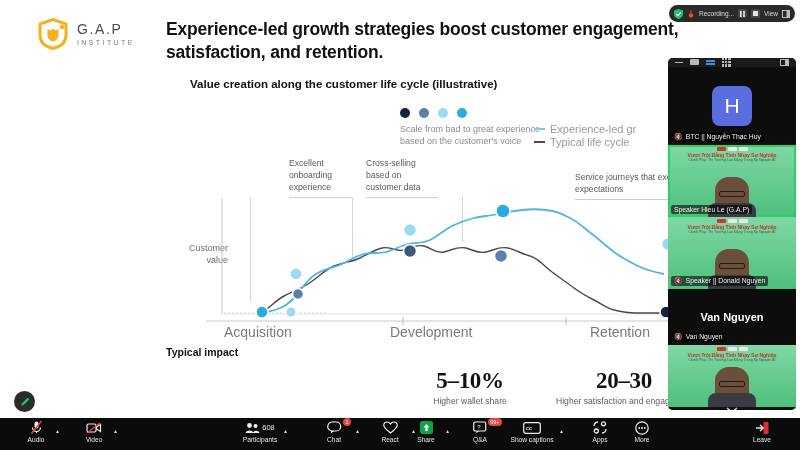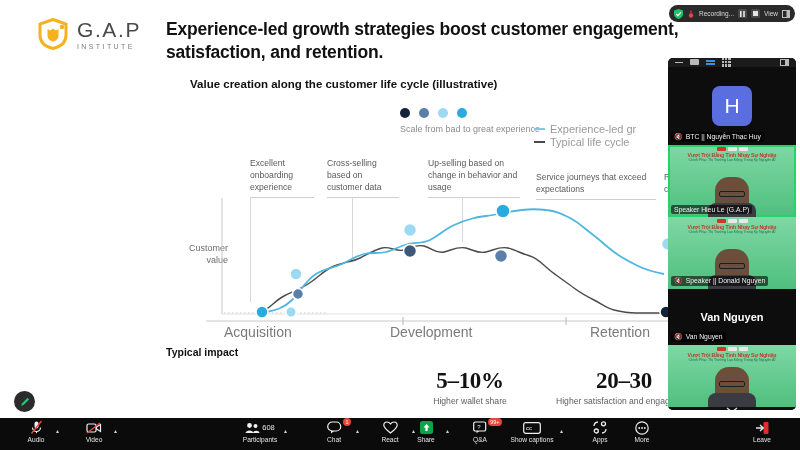--- a/index.html
+++ b/index.html
@@ -14,21 +14,21 @@
   #slide {
     position:absolute; left:0; top:0; width:800px; height:418px;
     background:#ffffff; overflow:hidden;
   }
 
   
   #logo-block { position:absolute; left:38px; top:18px; display:flex; align-items:center; gap:9px; }
   .shield { width:30px; height:32px; position:relative; }
   .shield svg { display:block; }
   .logo-text { line-height:1; }
-  .logo-gap { font-size:21px; letter-spacing:1.6px; color:#4a4a4a; font-weight:400; }
+  .logo-gap { font-size:14px; letter-spacing:1.6px; color:#4a4a4a; font-weight:400; }
   .logo-inst { font-size:7px; letter-spacing:2.4px; color:#7c7c7c; margin-top:3px; }
 
   
   #headline {
     position:absolute; left:166px; top:18px; width:575px;
     font-size:17.5px; font-weight:700; color:#111; line-height:1.33;
     letter-spacing:-0.2px;
   }
   #subhead {
     position:absolute; left:166px; top:78px;
@@ -43,20 +43,21 @@
 
   
   #series-legend { position:absolute; left:534px; top:122px; font-size:11px; color:#9a9a9a; }
   .leg-row { display:flex; align-items:center; gap:5px; height:13px; }
   .leg-line { width:11px; height:2px; display:block; }
 
   
   .callout {
     position:absolute; font-size:8.6px; color:#5a5a5a; line-height:1.38;
     padding-bottom:4px;
+    margin-left:39px;
   }
   .callout .rule {
     position:absolute; left:0; right:0; bottom:0; height:1px; background:#cfcfcf;
   }
   .tick-v { position:absolute; width:1px; background:#d7d7d7; }
 
   
   #chart { position:absolute; left:166px; top:196px; width:510px; height:140px; }
   #chart svg { display:block; }
   #ylabel {
@@ -155,20 +156,21 @@
   <div id="subhead">Value creation along the customer life cycle (illustrative)</div>
 
   <div id="scale-legend">
     <div class="dots">
       <span class="dot" style="background:#14223a"></span>
       <span class="dot" style="background:#5b7fa6"></span>
       <span class="dot" style="background:#9ed9f2"></span>
       <span class="dot" style="background:#29abe2"></span>
     </div>
     <div class="cap">Scale from bad to great experience</div>
+    <div class="cap">based on the customer's voice</div>
   </div>
 
   <div id="series-legend">
     <div class="leg-row">
       <span class="leg-line" style="background:#7ecbe8"></span>
       <span>Experience-led gr</span>
     </div>
     <div class="leg-row">
       <span class="leg-line" style="background:#4a4a4a"></span>
       <span>Typical life cycle</span>
@@ -180,24 +182,20 @@
     <span class="rule"></span>
   </div>
   <div class="tick-v" style="left:250px; top:197px; height:105px;"></div>
 
   <div class="callout" style="left:327px; top:158px; width:72px;">
     <span>Cross-selling based on customer data</span>
     <span class="rule"></span>
   </div>
   <div class="tick-v" style="left:352px; top:197px; height:62px;"></div>
 
-  <div class="callout" style="left:428px; top:158px; width:92px;">
-    <span>Up-selling based on change in behavior and usage</span>
-    <span class="rule"></span>
-  </div>
   <div class="tick-v" style="left:462px; top:197px; height:45px;"></div>
 
   <div class="callout" style="left:536px; top:172px; width:120px;">
     <span>Service journeys that exceed expectations</span>
     <span class="rule"></span>
   </div>
 
   <div class="callout" style="left:664px; top:172px; width:14px;">
     <span>R</span><br>
     <span>cu</span>

